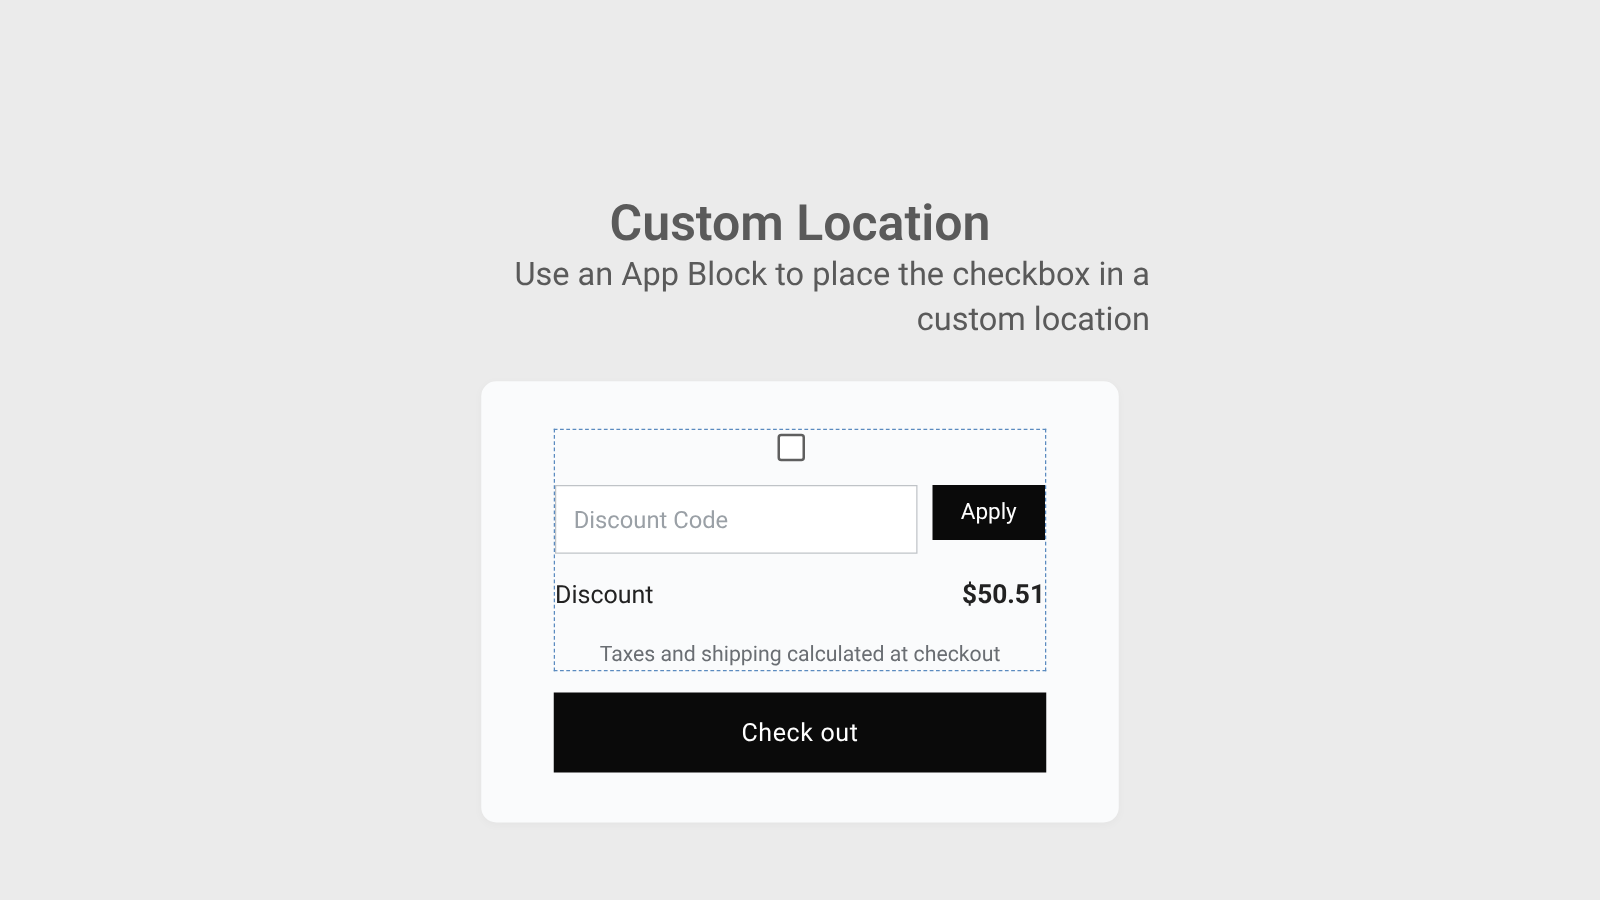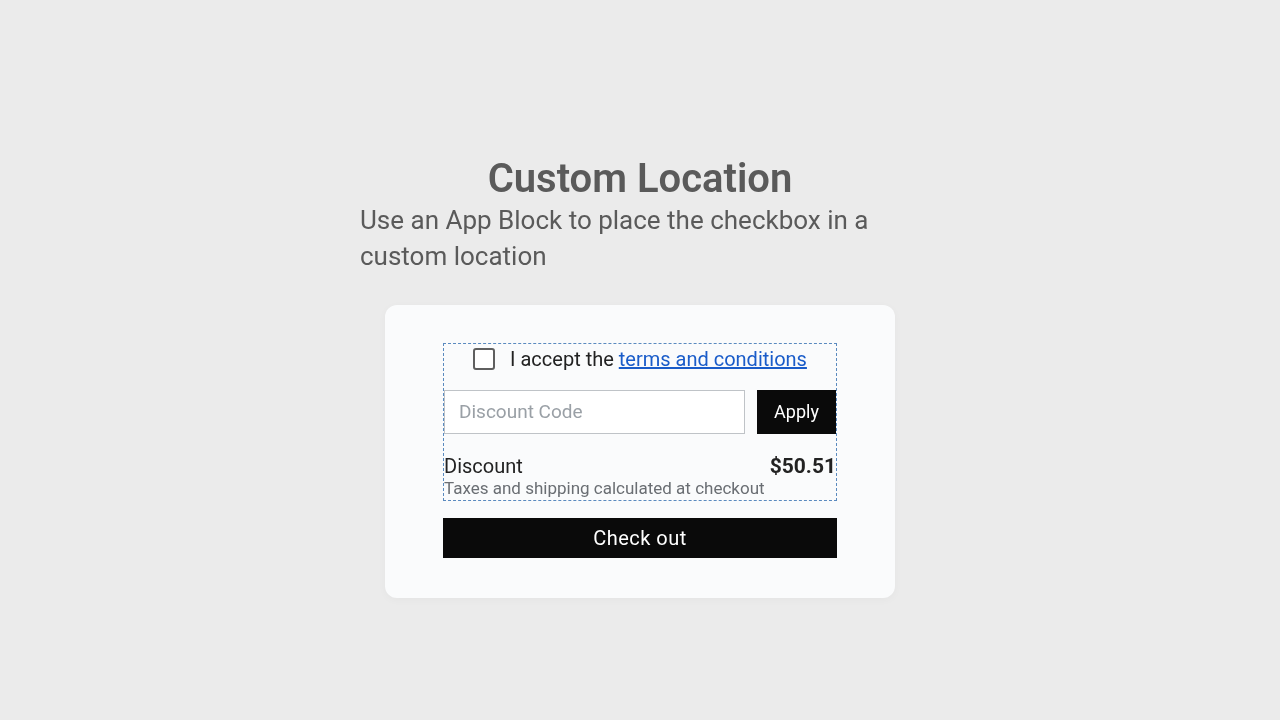--- a/index.html
+++ b/index.html
@@ -18,21 +18,21 @@
       padding-top: 155px;
     }
     .heading {
       font-size: 40px;
       font-weight: 600;
       color: #5a5a5a;
     }
     .subheading {
       font-size: 26px;
       color: #5a5a5a;
-      text-align: left;
+      text-align: right;
       line-height: 1.4;
       max-width: 560px;
       margin-bottom: 30px;
     }
     .card {
       background: #fafbfc;
       border-radius: 12px;
       width: 510px;
       padding: 38px 58px 40px 58px;
       box-shadow: 0 2px 8px rgba(0,0,0,0.03);
@@ -64,34 +64,34 @@
     .terms-link {
       color: #1a5cc9;
       text-decoration: underline;
     }
     .discount-row {
       display: flex;
       margin-top: 16px;
     }
     .discount-input {
       flex: 1;
-      height: 44px;
+      height: 55px;
       border: 1px solid #bfc3c7;
       background: #fff;
       padding: 0 14px;
       font-size: 19px;
       color: #9aa0a6;
       font-family: inherit;
       outline: none;
     }
     .discount-input::placeholder {
       color: #9aa0a6;
     }
     .apply-btn {
-      width: 79px;
+      width: 90px;
       height: 44px;
       background: #0a0a0a;
       color: #fff;
       border: none;
       font-size: 18px;
       margin-left: 12px;
       cursor: pointer;
       font-family: inherit;
     }
     .subtotal-row {
@@ -100,49 +100,49 @@
       align-items: baseline;
       margin-top: 20px;
       font-size: 20px;
       color: #222;
     }
     .subtotal-amount {
       font-weight: 700;
       font-size: 21px;
     }
     .taxes-note {
-      text-align: left;
+      text-align: center;
       font-size: 17px;
       color: #6a6e73;
+      margin-top: 26px;
       margin-bottom: 2px;
     }
     .checkout-btn {
       width: 100%;
-      height: 40px;
+      height: 64px;
       background: #0a0a0a;
       color: #fff;
       border: none;
       font-size: 20px;
       letter-spacing: 0.5px;
       cursor: pointer;
       font-family: inherit;
     }
   </style>
 </head>
 <body>
 
 <h1 class="heading">Custom Location</h1>
 <p class="subheading">Use an App Block to place the checkbox in a custom location</p>
 
 <div class="card">
 
   <div class="dashed-block">
     <div class="consent-row">
       <div class="checkbox"></div>
-      <span class="consent-text"><span>I accept the </span><a href="#" class="terms-link">terms and conditions</a></span>
     </div>
 
     <div class="discount-row">
       <input type="text" class="discount-input" placeholder="Discount Code" style="">
       <button class="apply-btn">Apply</button>
     </div>
 
     <div class="subtotal-row">
       <span>Discount</span>
       <span class="subtotal-amount">$50.51</span>

